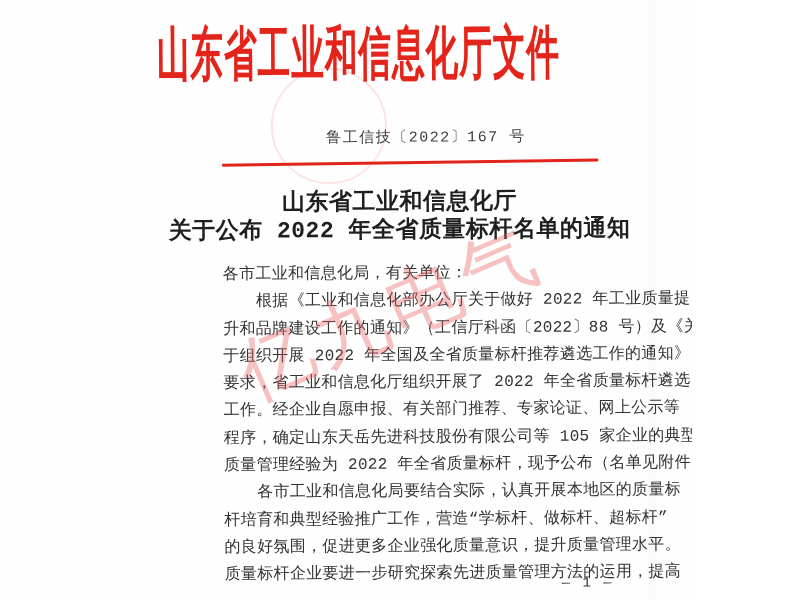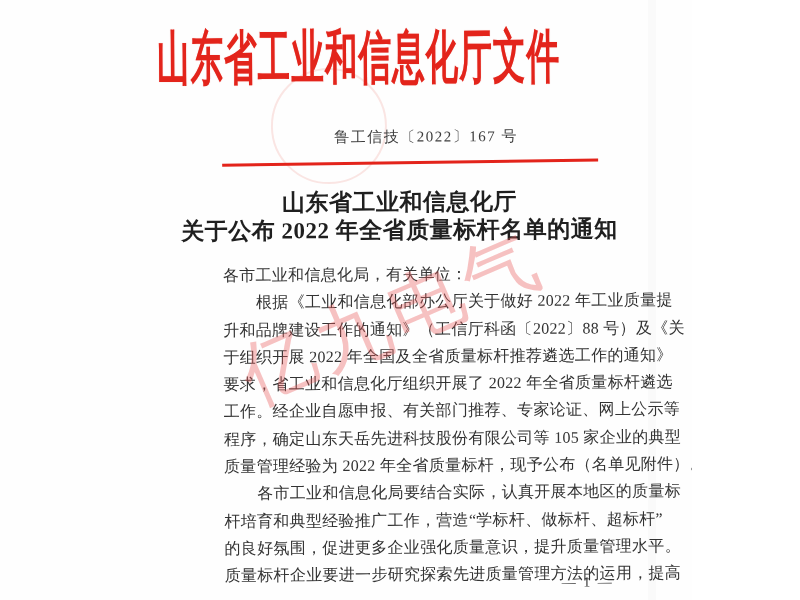--- a/index.html
+++ b/index.html
@@ -6,21 +6,21 @@
     margin: 0;
     padding: 0;
     background: #ffffff;
   }
   .scan-page {
     position: relative;
     width: 692px;
     height: 600px;
     background: #fefefe;
     overflow: hidden;
-    font-family: Liberation Serif, serif;
+    font-family: Liberation Mono, monospace;
   }
   .scan-tilt {
     position: absolute;
     inset: 0;
     transform: rotate(-0.35deg);
     transform-origin: 50% 50%;
   }
   
   .letterhead {
     position: absolute;

